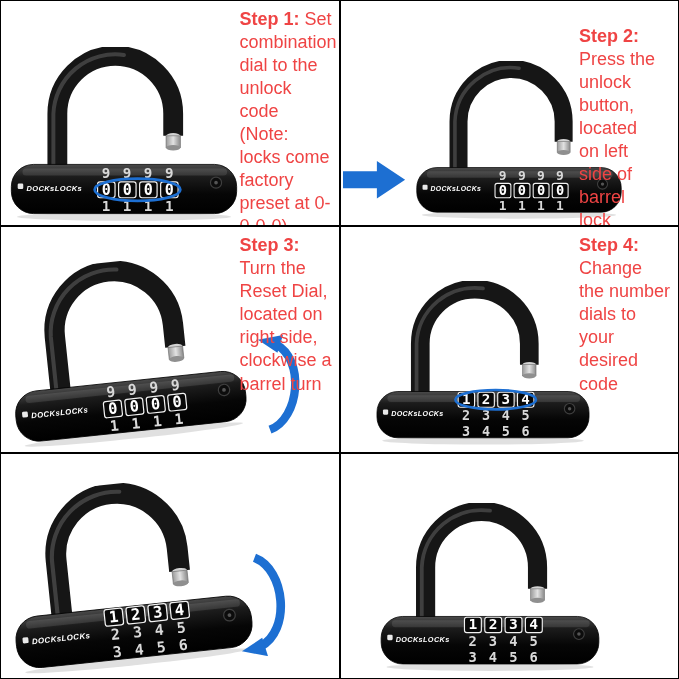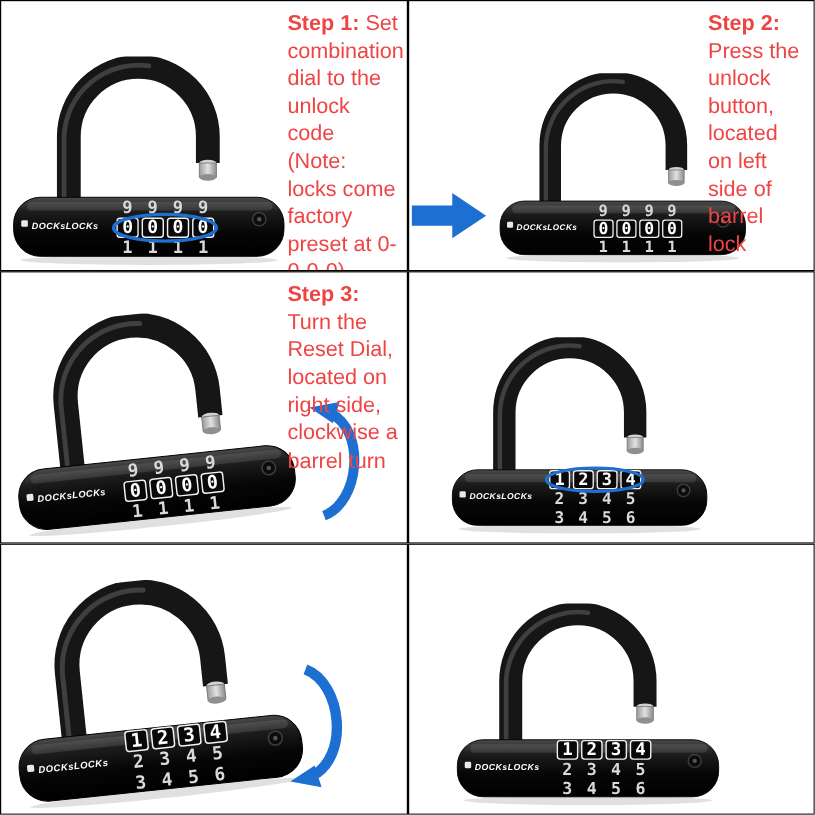--- a/index.html
+++ b/index.html
@@ -16,21 +16,21 @@
     position:relative;
     border:1.5px solid #000;
     background:#fff;
     overflow:hidden;
     box-sizing:border-box;
   }
   .step-text{
     position:absolute;top:7px;right:6px;width:93px;
     font-size:18px;line-height:1.28;color:#ef4444;
   }
-  .p2 .step-text{width:80px;right:8px;}
+  .p2 .step-text{width:80px;right:19px;margin-top:17px;}
   .step-text b{font-weight:bold;}
 
   .lock{position:absolute;aspect-ratio:300/220;height:auto;}
   .p1 .lock{left:4px;bottom:4px;width:238px;}
   .p2 .lock{left:70px;bottom:6px;width:216px;}
   .p3 .lock{left:2px;bottom:12px;width:244px;transform:rotate(-6deg);}
   .p4 .lock{left:30px;bottom:6px;width:224px;}
   .p5 .lock{left:2px;bottom:12px;width:250px;transform:rotate(-6deg);}
   .p6 .lock{left:34px;bottom:6px;width:230px;}
 
@@ -153,20 +153,24 @@
         <rect class="dbox" x="116.7" y="149" width="22" height="20"></rect>
         <rect class="dbox" x="143.2" y="149" width="22" height="20"></rect>
         <rect class="dbox" x="169.7" y="149" width="22" height="20"></rect>
         <rect class="dbox" x="196.2" y="149" width="22" height="20"></rect>
       </g>
       <text class="digits active" x="122" y="165">1234</text>
       <text class="digits dim" x="122" y="186">2345</text>
       <text class="digits dim" x="122" y="207">3456</text>
       <ellipse class="hl" cx="167" cy="159" rx="54" ry="13" stroke="#1d6fd2"></ellipse>
     </svg>
+    <div class="step-text">
+      <b>Step 4:</b>
+      <span>Change the number dials to your desired code</span>
+    </div>
   </div>
 
   <div class="panel p5">
     <svg class="lock" viewBox="0 0 300 220">
       <use href="#lock-base"></use>
       <g>
         <rect class="dbox" x="116.7" y="149" width="22" height="20"></rect>
         <rect class="dbox" x="143.2" y="149" width="22" height="20"></rect>
         <rect class="dbox" x="169.7" y="149" width="22" height="20"></rect>
         <rect class="dbox" x="196.2" y="149" width="22" height="20"></rect>

